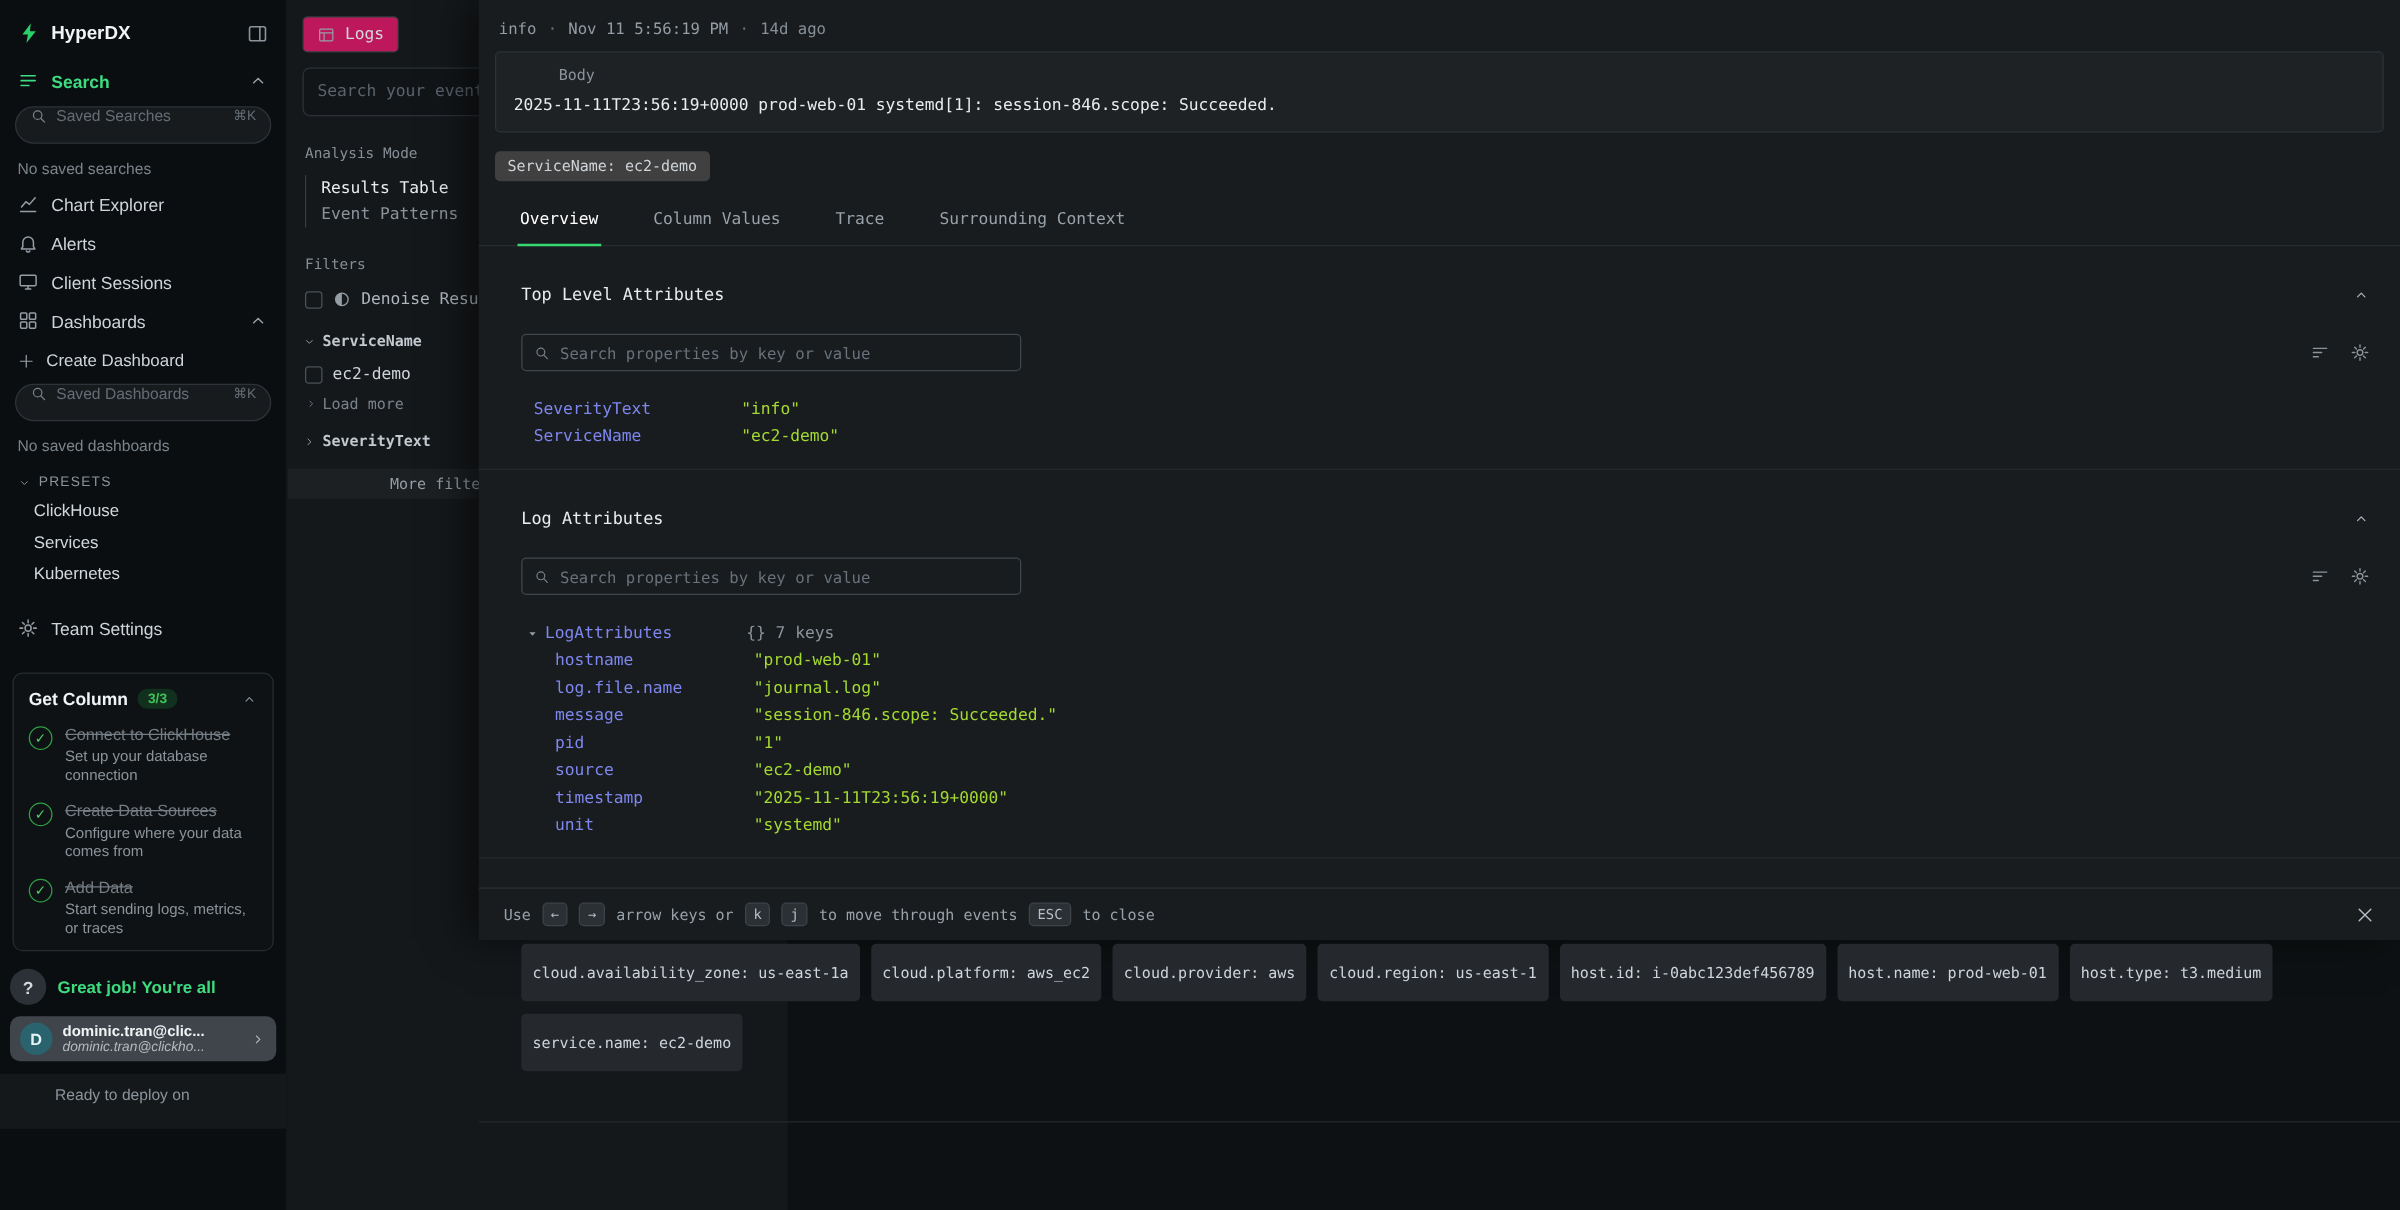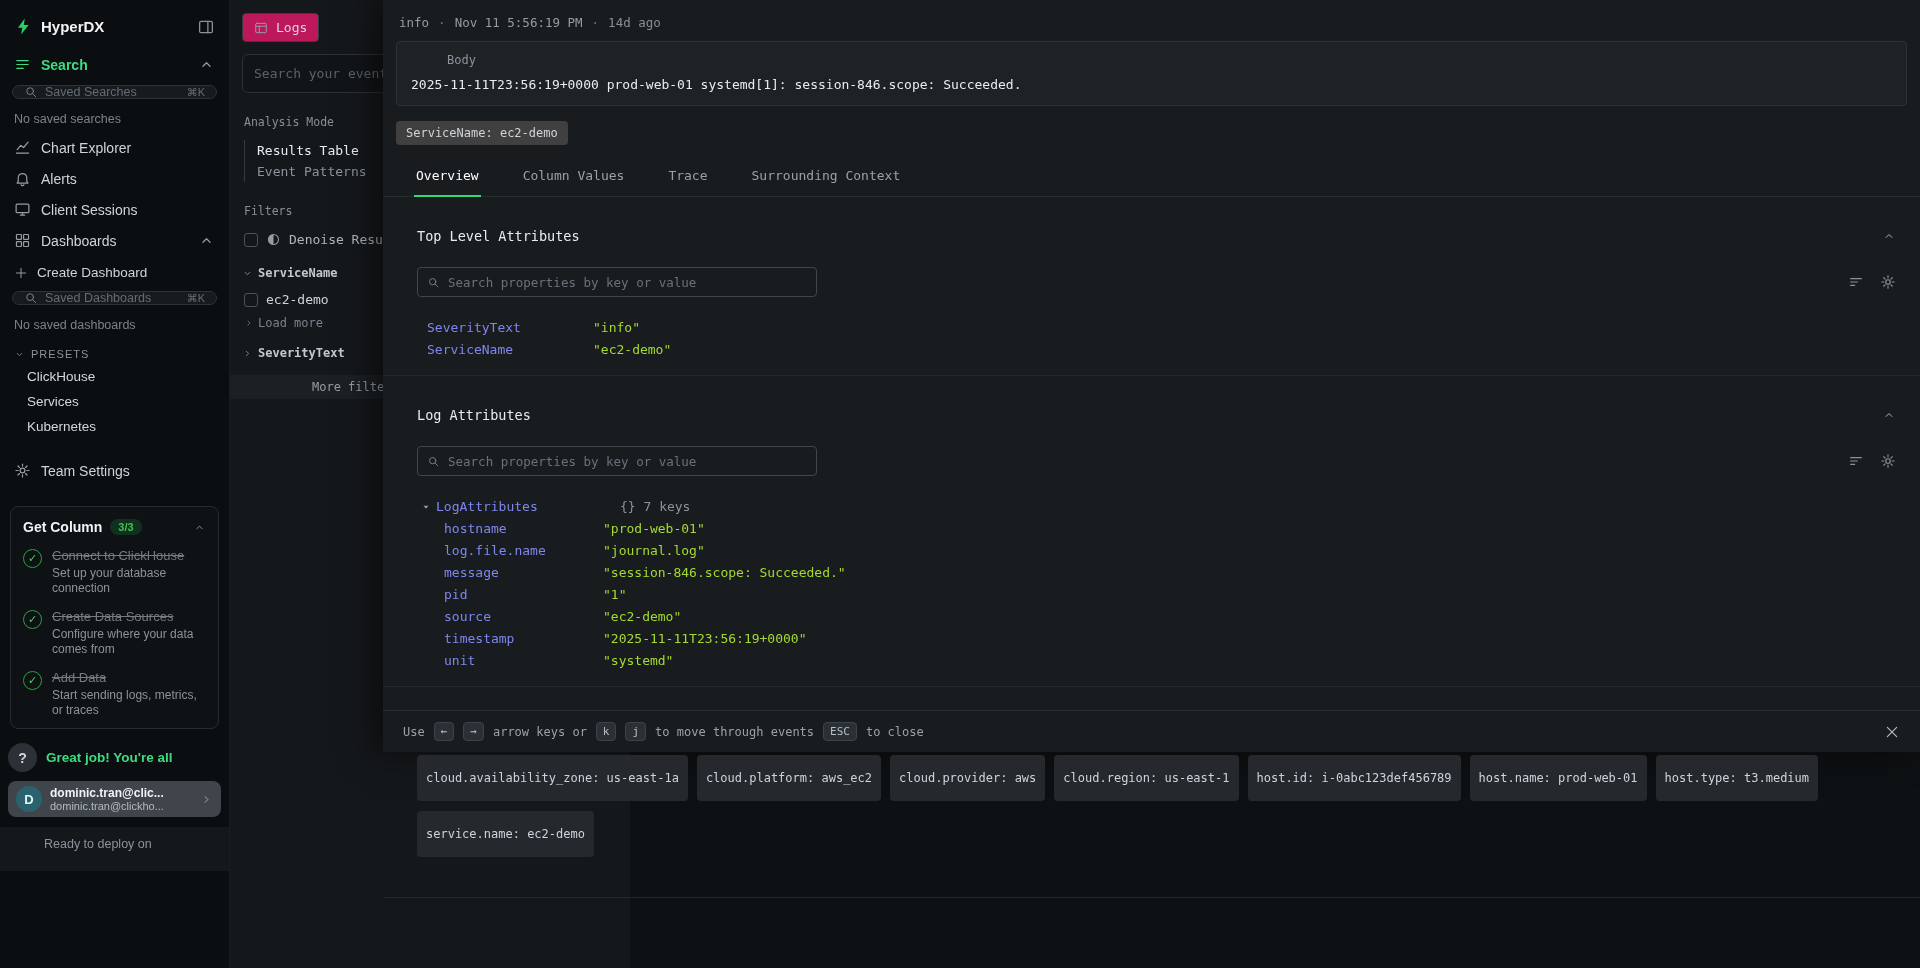--- a/index.html
+++ b/index.html
@@ -12,21 +12,21 @@
              font-family:"Liberation Sans",sans-serif; border-right:1px solid #191d20; overflow:hidden; }
   .logo-row { display:flex; align-items:center; gap:8px; padding:17px 14px 13px; }
   .logo-row .bolt { width:19px; height:19px; }
   .logo-text { font-size:15px; font-weight:bold; color:#f1f3f5; flex:1; }
   .logo-row .collapse { width:18px; height:18px; color:#8b939b; }
   .nav-item { display:flex; align-items:center; gap:10px; padding:7px 14px; font-size:14px; color:#ced4da; cursor:default; }
   .nav-item svg.ic { width:17px; height:17px; color:#959da5; }
   .nav-item .chev { width:14px; height:14px; margin-left:auto; color:#8b939b; }
   .nav-item.green { color:#3edc81; font-weight:bold; }
   .nav-item.green svg.ic:first-child { color:#3edc81; }
-  .pill { display:flex; align-items:center; gap:7px; height:14px; margin:5px 12px 0; padding:0 11px; border-radius:15px;
+  .pill { display:flex; align-items:flex-start; gap:7px; height:30px; margin:5px 12px 0; padding:0 11px; border-radius:15px;
           background:#171b1e; border:1px solid #2d3338; }
   .pill .mag { width:14px; height:14px; color:#7a828a; }
   .pill-field { flex:1; min-width:0; background:transparent; border:none; outline:none; color:#ced4da;
                 font-family:"Liberation Sans",sans-serif; font-size:12.5px; }
   .pill-field::placeholder { color:#646d75; }
   .kbd-hint { font-size:11px; color:#646d75; }
   .muted-line { margin:13px 14px 6px; font-size:12.5px; color:#7b838b; }
   .create-row { display:flex; align-items:center; gap:9px; padding:9px 14px 6px; font-size:13.5px; color:#ced4da; }
   .create-row svg { width:14px; height:14px; color:#959da5; }
   .presets-head { display:flex; align-items:center; gap:6px; margin:16px 14px 4px; font-size:11px; letter-spacing:1px; color:#8b939b; }
@@ -45,21 +45,21 @@
   .gs-sub { font-size:12px; color:#8b939b; line-height:1.25; margin-top:3px; max-width:150px; }
   .congrats-row { display:flex; align-items:center; gap:9px; margin:14px 0 0 8px; }
   .help-circle { width:29px; height:29px; border-radius:50%; background:#2b3136; color:#d3d8dc; font-size:14px; font-weight:bold;
                  display:flex; align-items:center; justify-content:center; flex:none; }
   .congrats { color:#3edc81; font-weight:bold; font-size:13.5px; white-space:nowrap; overflow:hidden; }
   .user-row { display:flex; align-items:center; gap:8px; margin:9px 8px 0; background:#3f454b; border-radius:8px; padding:5px 8px; }
   .avatar { width:26px; height:26px; border-radius:50%; background:#2a636e; color:#e4f4f6; font-size:13px; font-weight:bold;
             display:flex; align-items:center; justify-content:center; flex:none; }
   .user-texts { flex:1; min-width:0; }
   .user-name { font-size:12px; font-weight:bold; color:#f1f3f5; white-space:nowrap; overflow:hidden; }
-  .user-email { font-size:11px; color:#b4bac0; white-space:nowrap; overflow:hidden; }
+  .user-email { font-size:11px; color:#b4bac0; white-space:nowrap; overflow:hidden;font-style:italic; }
   .user-row .chev { width:13px; height:13px; color:#aeb5bb; }
   .bottom-toast { margin-top:10px; background:#15181b; padding:10px 8px 20px 44px; font-size:12.5px; color:#8b939b; white-space:nowrap; }
 
   
   .filter-panel { position:absolute; left:230px; top:0; width:400px; height:968px; background:#15181b; z-index:1; }
   .panel-top { padding:13px 12px 0; }
   .src-btn { display:inline-flex; align-items:center; gap:8px; height:29px; padding:0 11px; border:1px solid #363c42;
              border-radius:4px; background:#be185d; font-size:13px; color:#d3d8dc; }
   .src-btn svg { width:14px; height:14px; color:#959da5; }
   .panel-search { margin:12px 12px 0; height:39px; border:1px solid #2c3237; border-radius:6px; background:#121518;
@@ -105,21 +105,21 @@
                        font-family:"DejaVu Sans Mono","Liberation Mono",monospace; font-size:12.5px; }
   .prop-search input::placeholder { color:#69727b; }
   .tool-icons { display:flex; align-items:center; gap:16px; color:#8b939b; }
   .tool-icons svg { width:16px; height:16px; }
   .kv-list { margin-top:20px; }
   .kv-row { display:grid; grid-template-columns:166px 1fr; padding:3px 0 3px 10px; font-size:13px; line-height:16px; }
   .log-grid .kv-row { grid-template-columns:176px 1fr; }
   .kv-key { color:#7e87ee; }
   .kv-row.child .kv-key { padding-left:17px; }
   .kv-val { color:#a3d930; }
-  .root-row { display:grid; grid-template-columns:176px 1fr; padding:3px 0 3px 4px; font-size:13px; line-height:16px;gap:23px; }
+  .root-row { display:grid; grid-template-columns:176px 1fr; padding:3px 0 3px 4px; font-size:13px; line-height:16px; }
   .root-key { display:flex; align-items:center; gap:5px; color:#7e87ee; }
   .caret { width:10px; height:10px; color:#959da5; }
   .root-meta { color:#8b939b; }
   .chips { display:flex; flex-wrap:wrap; gap:10px 9px; margin-top:21px; }
   .chip { background:#25292d; border-radius:4px; padding:16px 9px; font-size:12px; color:#ced4da; white-space:nowrap;text-align:center; }
   .section.resource { padding-bottom:40px; }
   .drawer-footer { position:absolute; left:0; right:0; bottom:0; height:42px; background:#191c1f; border-top:1px solid #2a2e32;
                    display:flex; align-items:center; gap:9px; padding:0 20px; font-size:12px; color:#99a1a9;margin-top:42px; }
   .kbd { background:#2b3035; border:1px solid #3c434a; border-radius:4px; padding:2px 6px; font-size:11px; color:#b7bec5;
          line-height:1.2; min-width:16px; text-align:center; }

